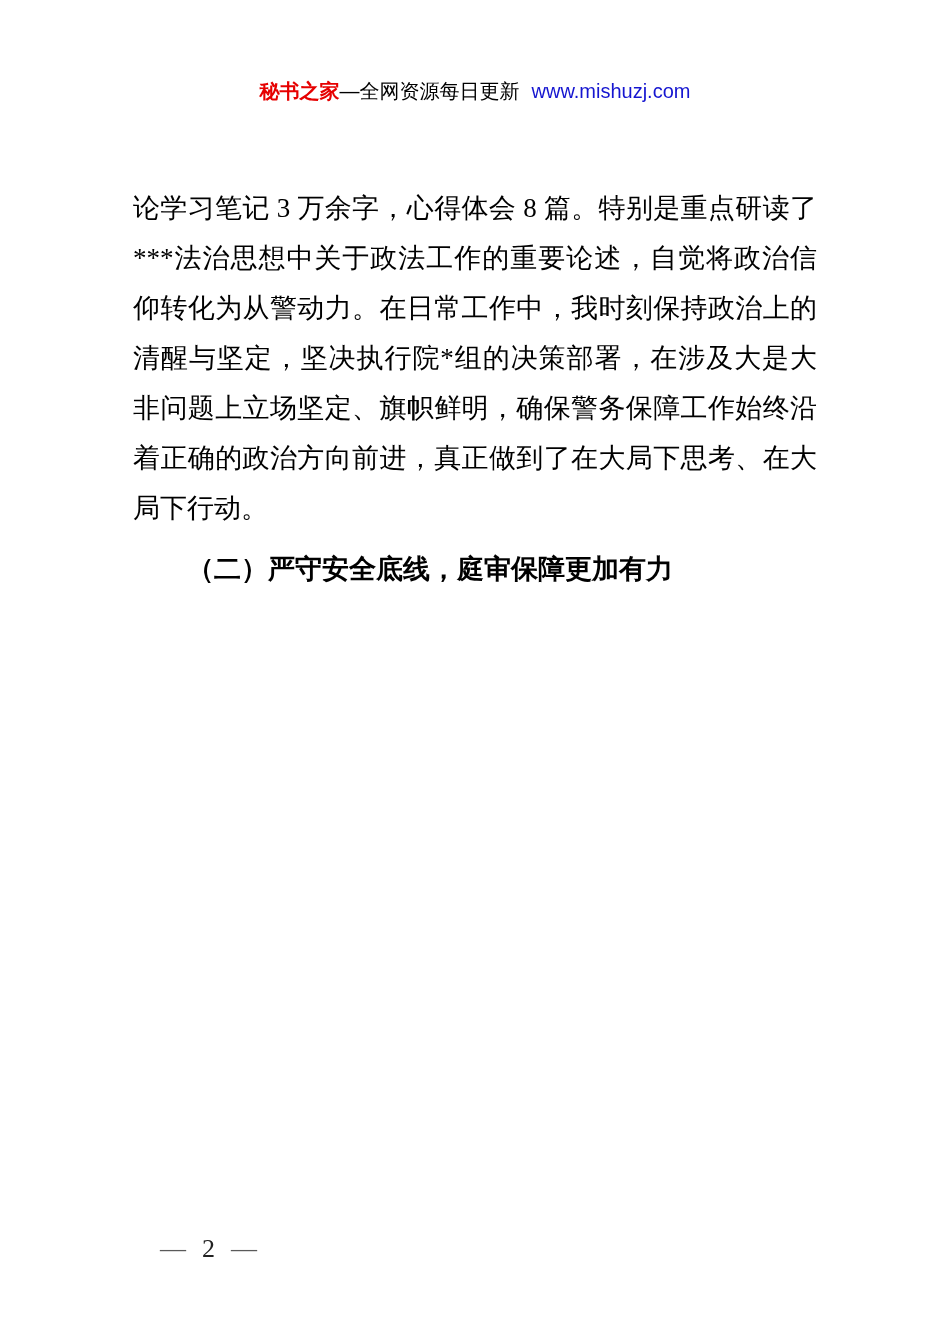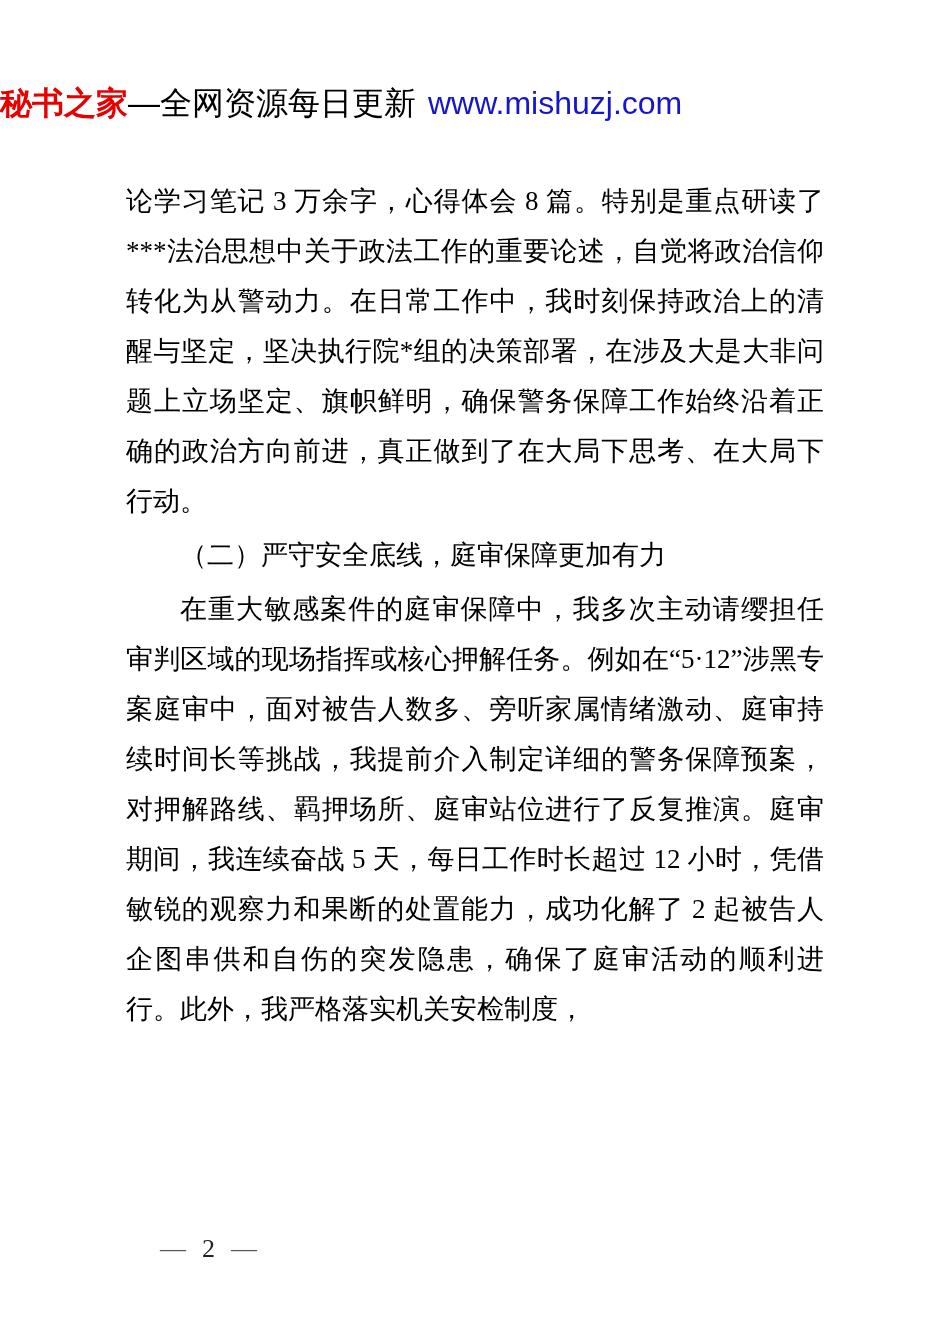--- a/index.html
+++ b/index.html
@@ -13,25 +13,26 @@
   html,body{margin:0;padding:0;background:#ffffff;}
   .page{
     position:relative;
     width:950px;
     height:1344px;
     background:var(--page-bg);
     overflow:hidden;
   }
   .header{
     position:absolute;
-    top:84px;
+    top:72px;
     left:0;
     width:100%;
+    text-align:center;
     font-family:"Liberation Sans",sans-serif;
-    font-size:32px;
+    font-size:20px;
     line-height:38px;
     white-space:nowrap;
   }
   .header .brand{
     color:var(--brand-red);
     font-weight:bold;
   }
   .header .sep,
   .header .tagline{
     color:#000000;
@@ -48,28 +49,28 @@
     left:122px;
     width:706px;
     font-family:"Liberation Serif",serif;
     font-size:27px;
     line-height:50px;
     color:var(--text-black);
     text-align:justify;
     text-justify:inter-ideograph;
   }
   .doc-body p{
-    margin:4px;
+    margin:11px;
     padding:0;
   }
   .doc-body p.indent{
     text-indent:2em;
   }
   .doc-body p.heading{
-    font-weight:normal;
+    font-weight:bold;
   }
   .footer{
     position:absolute;
     top:1234px;
     left:160px;
     font-family:"Liberation Serif",serif;
     font-size:26px;
     line-height:30px;
     color:var(--footer-gray);
     white-space:nowrap;
@@ -85,20 +86,19 @@
 <div class="page">
 
   <div class="header">
     <span class="brand">秘书之家</span><span class="sep">—</span><span class="tagline">全网资源每日更新</span><span class="url">www.mishuzj.com</span>
   </div>
 
   <div class="doc-body" id="doc-body">
 
   <p class="body-text">论学习笔记 3 万余字，心得体会 8 篇。特别是重点研读了***法治思想中关于政法工作的重要论述，自觉将政治信仰转化为从警动力。在日常工作中，我时刻保持政治上的清醒与坚定，坚决执行院*组的决策部署，在涉及大是大非问题上立场坚定、旗帜鲜明，确保警务保障工作始终沿着正确的政治方向前进，真正做到了在大局下思考、在大局下行动。</p>
       <p class="indent heading">（二）严守安全底线，庭审保障更加有力</p>
-      <p class="indent body-text">在重大敏感案件的庭审保障中，我多次主动请缨担任审判区域的现场指挥或核心押解任务。例如在“5·12”涉黑专案庭审中，面对被告人数多、旁听家属情绪激动、庭审持续时间长等挑战，我提前介入制定详细的警务保障预案，对押解路线、羁押场所、庭审站位进行了反复推演。庭审期间，我连续奋战 5 天，每日工作时长超过 12 小时，凭借敏锐的观察力和果断的处置能力，成功化解了 2 起被告人企图串供和自伤的突发隐患，确保了庭审活动的顺利进行。此外，我严格落实机关安检制度，</p>
     </div>
 
   <div class="footer">
     <span class="dash">—</span><span class="num">2</span><span class="dash">—</span>
   </div>
 
 </div>
 
 </body></html>

